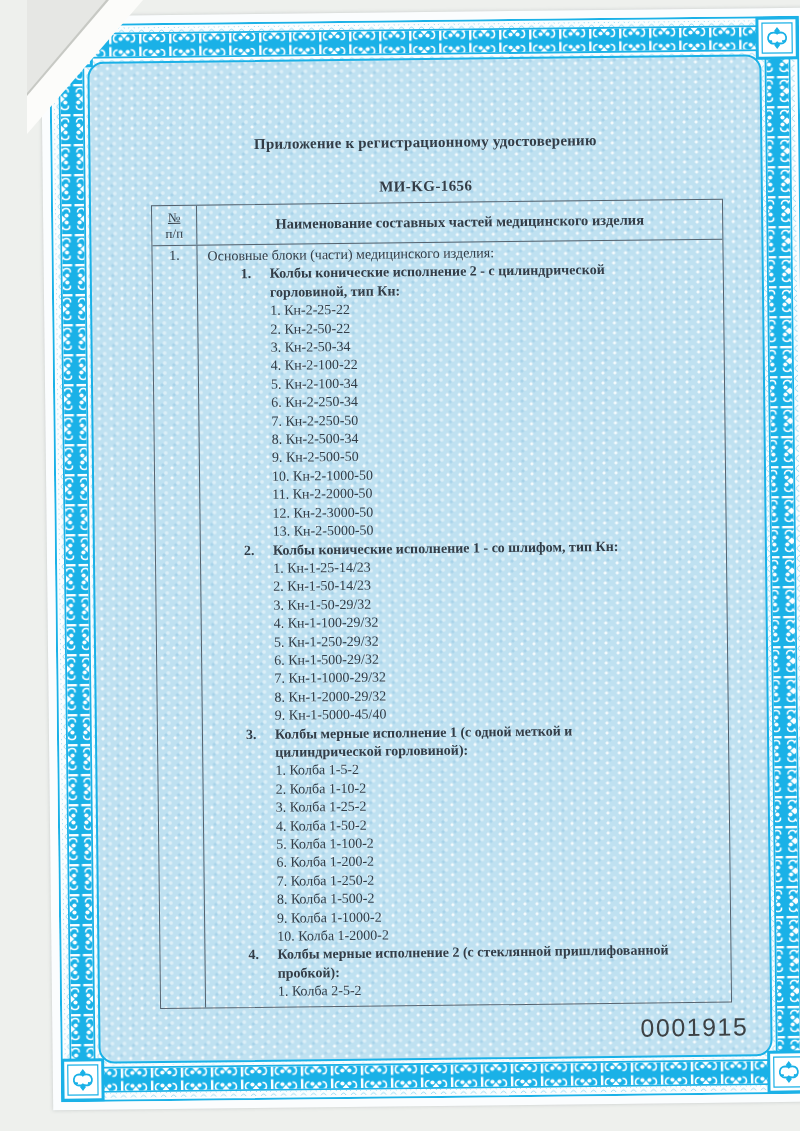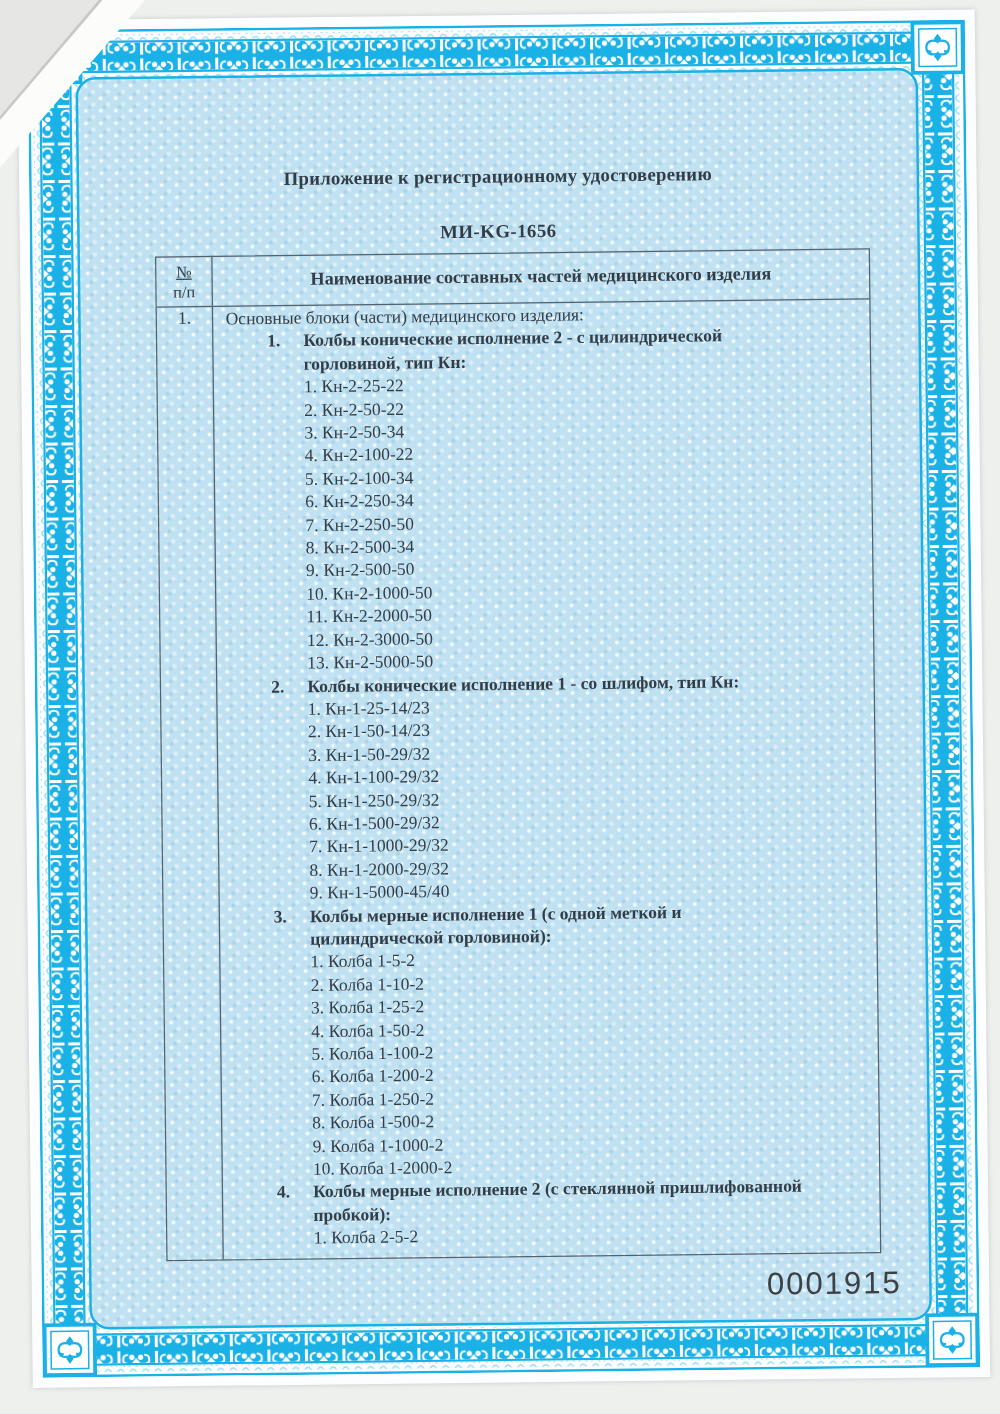--- a/index.html
+++ b/index.html
@@ -1,21 +1,21 @@
 <!DOCTYPE html>
 <html><head>
 <meta charset="utf-8">
 <style>
   html,body{margin:0;padding:0;}
   body{
     width:800px;height:1131px;position:relative;overflow:hidden;
     background:#eef0ed;
     font-family:"Liberation Serif","DejaVu Serif",serif;
   }
-  .stage{position:absolute;inset:0;}
+  .stage{position:absolute;inset:0;margin-left:27px;}
   
   .page{
     position:absolute;left:20px;top:12px;width:766px;height:1094px;
     background:#fbfdfe;
     transform:rotate(-0.65deg);
     transform-origin:50% 50%;
     box-shadow:0 0 4px rgba(120,130,135,.35);
   }
   .frame{position:absolute;inset:8px;}
   .frame svg{display:block;width:100%;height:100%;}

